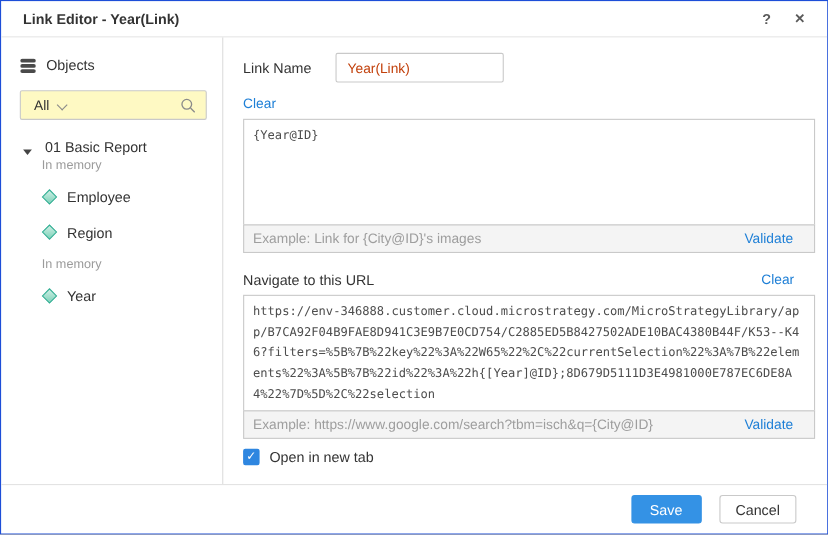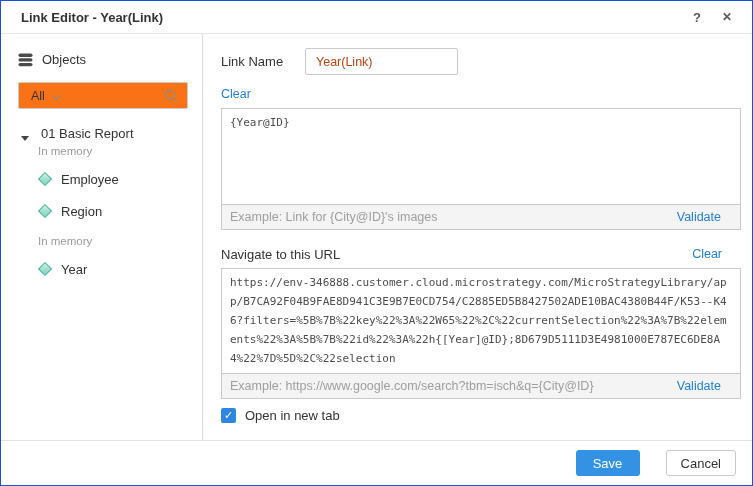--- a/index.html
+++ b/index.html
@@ -30,21 +30,21 @@
 
   
   .sidebar {
     width:202px; flex:0 0 202px; border-right:1px solid #dcdcdc;
     padding:18px 14px 0 17px;
   }
   .objects-header { display:flex; align-items:center; gap:9px; margin-bottom:15px; }
   .objects-header span { font-size:13px; color:#333; }
   .filter-box {
     height:27px; border:1px solid #c9c9c9; border-radius:2px;
-    display:flex; align-items:center; padding:0 9px 0 12px; background:#f97316;
+    display:flex; align-items:center; padding:0 9px 0 12px; background:#fef9c3;
   }
   .filter-selected { font-size:12.5px; color:#333; margin-right:8px; }
   .chev { width:9px; height:9px; display:inline-block; position:relative; top:-2px; }
   .chev::before {
     content:""; position:absolute; left:0; top:3px; width:6px; height:6px;
     border-right:1.4px solid #8a8a8a; border-bottom:1.4px solid #8a8a8a;
     transform:rotate(45deg);
   }
   .filter-box .spacer { flex:1; }
 
@@ -100,21 +100,21 @@
   .checkbox {
     width:15px; height:15px; background:#2e86e0; border-radius:2px;
     display:flex; align-items:center; justify-content:center;
     color:#fff; font-size:11px; line-height:1;
   }
   .checkbox-row .cb-label { font-size:13px; color:#333; }
 
   
   .footer {
     flex:0 0 45px; border-top:1px solid #e3e3e3; display:flex; align-items:center;
-    justify-content:flex-end; padding-right:16px; gap:26px;
+    justify-content:flex-end; padding-right:28px; gap:16px;
   }
   .btn {
     height:26px; border-radius:3px; font-family:"Liberation Sans",sans-serif;
     font-size:13px; cursor:pointer; padding:0 14px; min-width:64px;
   }
   .btn-primary { background:#3492e5; border:1px solid #3492e5; color:#fff; }
   .btn-secondary { background:#fff; border:1px solid #c9c9c9; color:#333; }
 </style>
 </head>
 <body>

